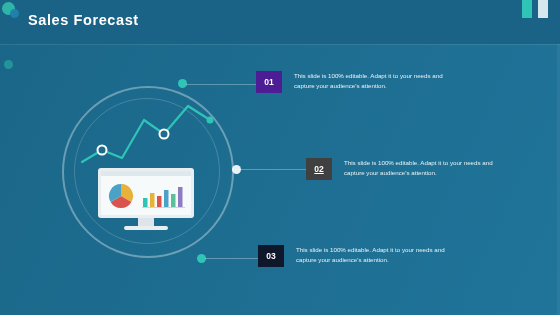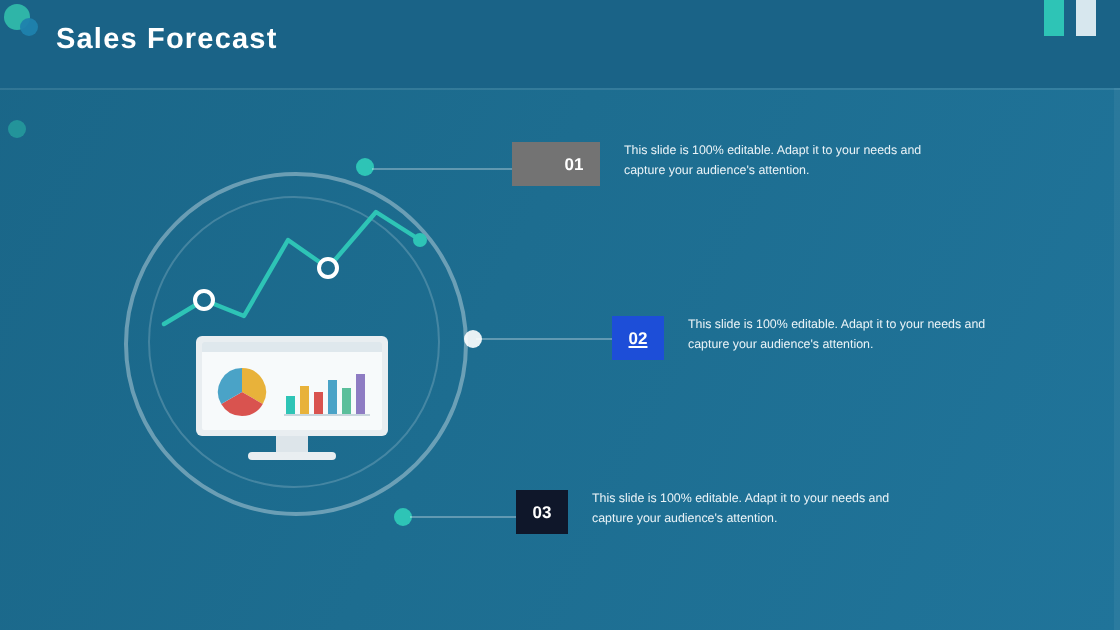--- a/index.html
+++ b/index.html
@@ -142,22 +142,22 @@
   .step-num {
     width: 26px; height: 22px;
     display: flex;
     align-items: center;
     justify-content: center;
     font-size: 8.5px;
     font-weight: bold;
     color: #ffffff;
     flex: 0 0 auto;
   }
-  .num-1 { background: #737373; padding-left: 18px; }
-  .num-2 { background: #1d4ed8; text-decoration: underline; }
+  .num-1 { background: #4c1d95; }
+  .num-2 { background: #404040; text-decoration: underline; }
   .num-3 { background: #0f172a; }
   .step-text {
     margin-left: 12px;
     font-size: 6.2px;
     line-height: 1.65;
     color: #eaf3f7;
     width: 150px;
   }
   .step-1 { left: 256px; top: 71px; }
   .step-2 { left: 306px; top: 158px; }

